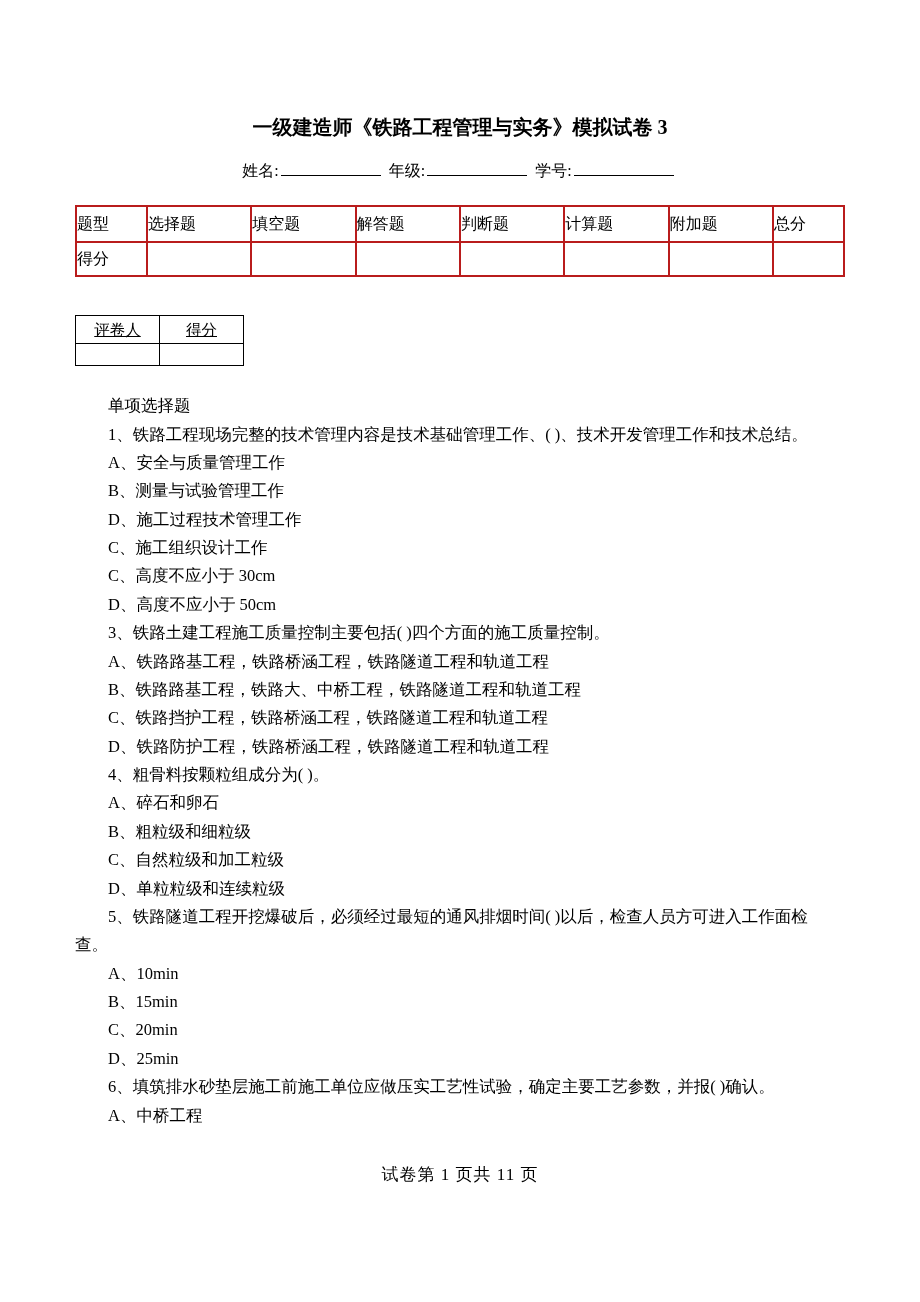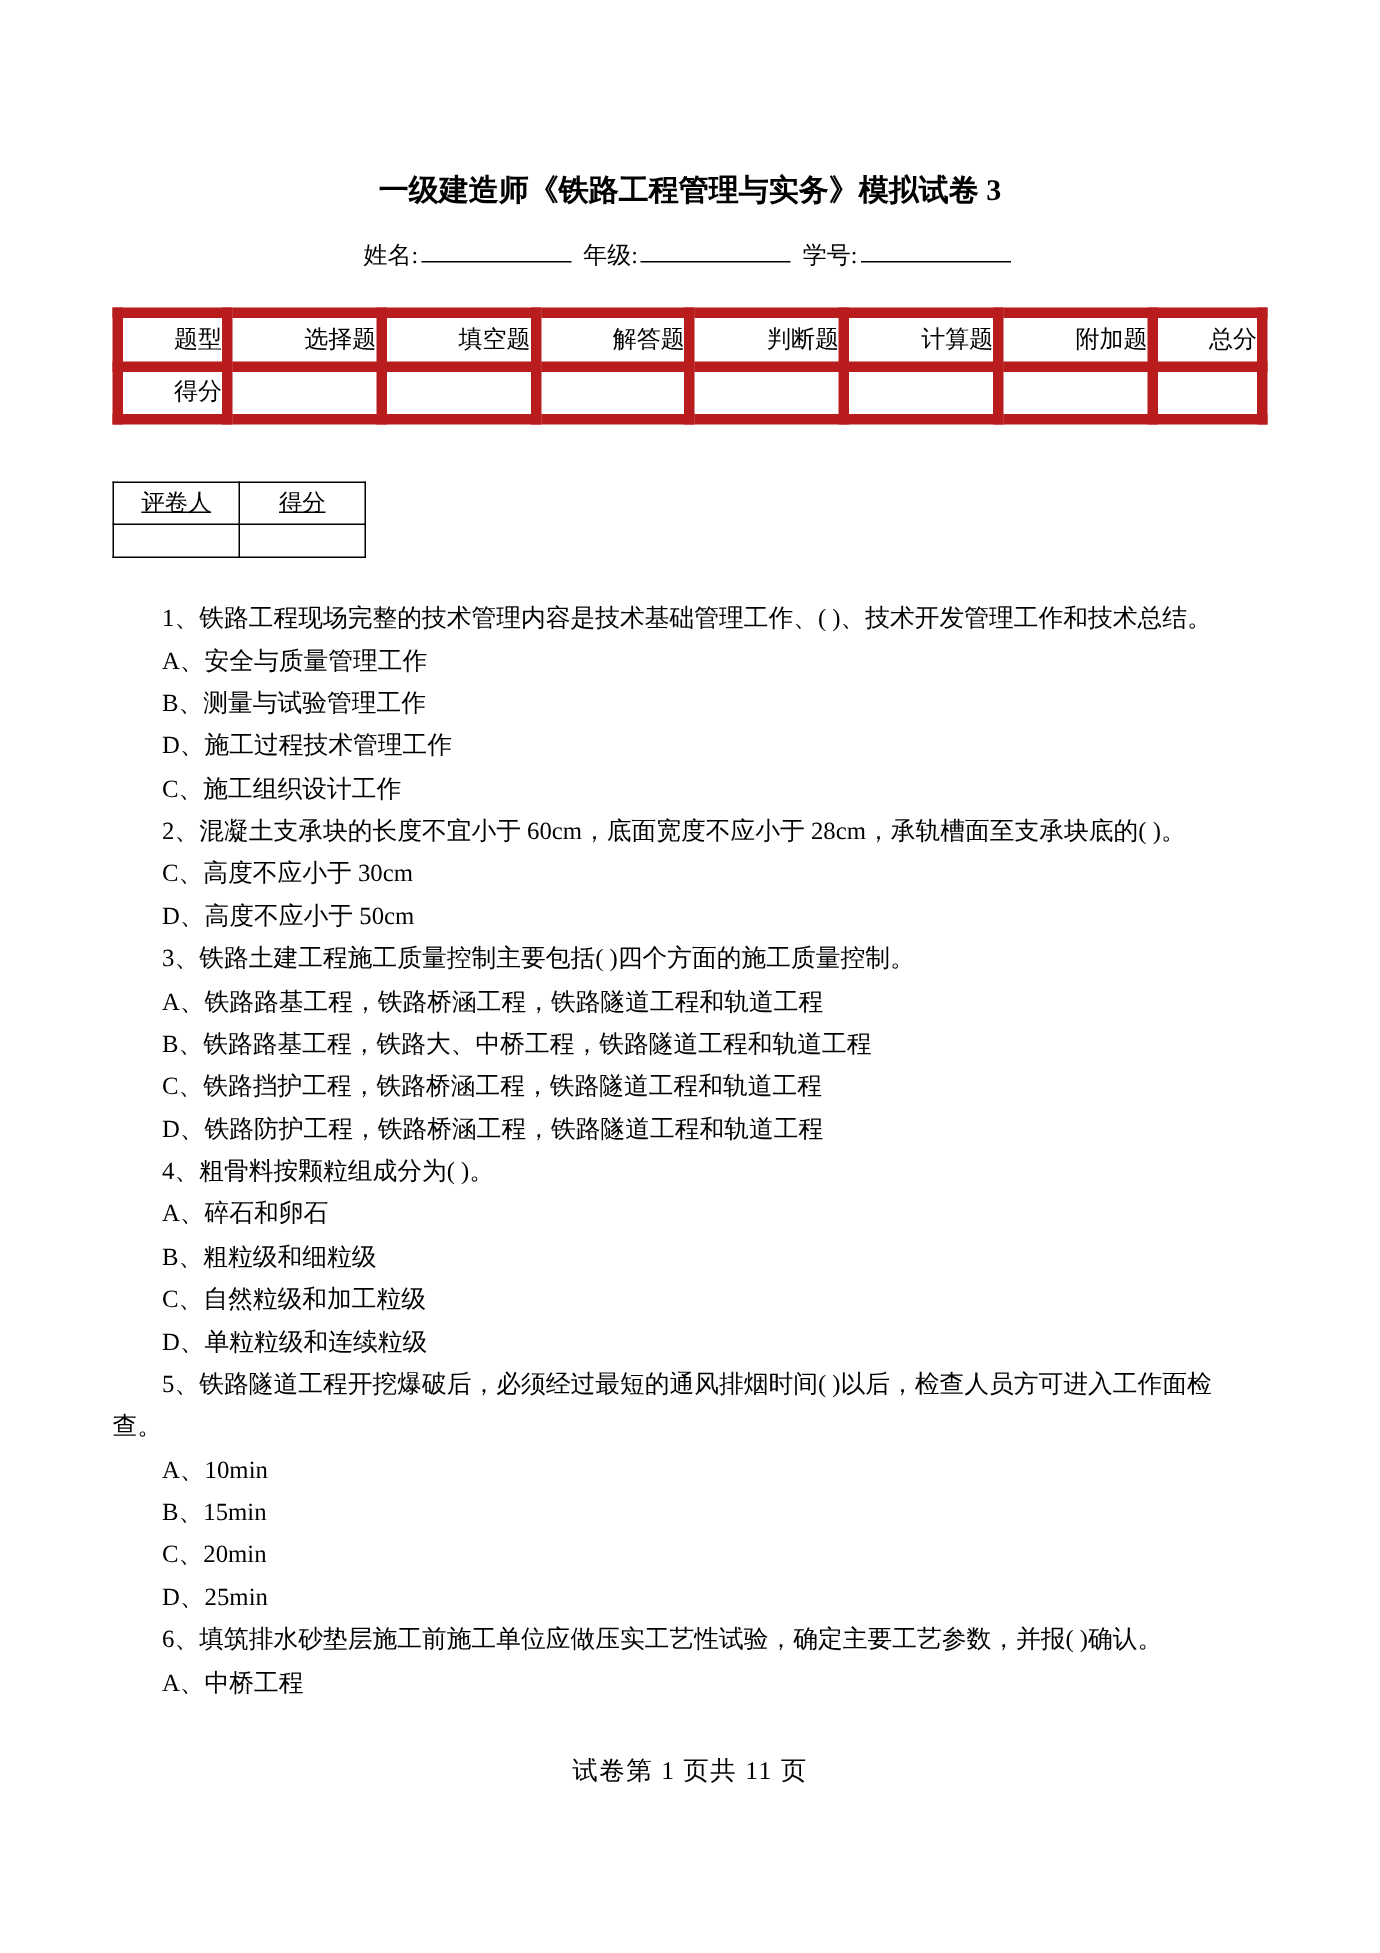--- a/index.html
+++ b/index.html
@@ -32,22 +32,22 @@
       margin: 0 4px 0 2px;
     }
     table {
       border-collapse: collapse;
     }
     .score-table {
       width: 100%;
       margin-bottom: 38px;
     }
     .score-table th, .score-table td {
-      border: 7px solid #b91c1c;
-      text-align: right;
+      border: 2px solid #b91c1c;
+      text-align: left;
       font-weight: normal;
       height: 36px;
       font-size: 16px;
     }
     .score-table td { height: 34px; }
     .grader-table {
       margin-bottom: 26px;
     }
     .grader-table th, .grader-table td {
       border: 1px solid #000;
@@ -121,28 +121,28 @@
     <th>得分</th>
   </tr>
   <tr>
     <td></td>
     <td></td>
   </tr>
 </tbody>
   </table>
 
 <div class="content">
+  <p class="indent">单项选择题</p>
 
   <p class="indent">1、铁路工程现场完整的技术管理内容是技术基础管理工作、(    )、技术开发管理工作和技术总结。</p>
   <p class="indent">A、安全与质量管理工作</p>
   <p class="indent">B、测量与试验管理工作</p>
   <p class="indent">D、施工过程技术管理工作</p>
   <p class="indent">C、施工组织设计工作</p>
 
-  <p class="indent">2、混凝土支承块的长度不宜小于 60cm，底面宽度不应小于 28cm，承轨槽面至支承块底的(    )。</p>
   <p class="indent">C、高度不应小于 30cm</p>
   <p class="indent">D、高度不应小于 50cm</p>
 
   <p class="indent">3、铁路土建工程施工质量控制主要包括(    )四个方面的施工质量控制。</p>
   <p class="indent">A、铁路路基工程，铁路桥涵工程，铁路隧道工程和轨道工程</p>
   <p class="indent">B、铁路路基工程，铁路大、中桥工程，铁路隧道工程和轨道工程</p>
   <p class="indent">C、铁路挡护工程，铁路桥涵工程，铁路隧道工程和轨道工程</p>
   <p class="indent">D、铁路防护工程，铁路桥涵工程，铁路隧道工程和轨道工程</p>
 
   <p class="indent">4、粗骨料按颗粒组成分为(    )。</p>

